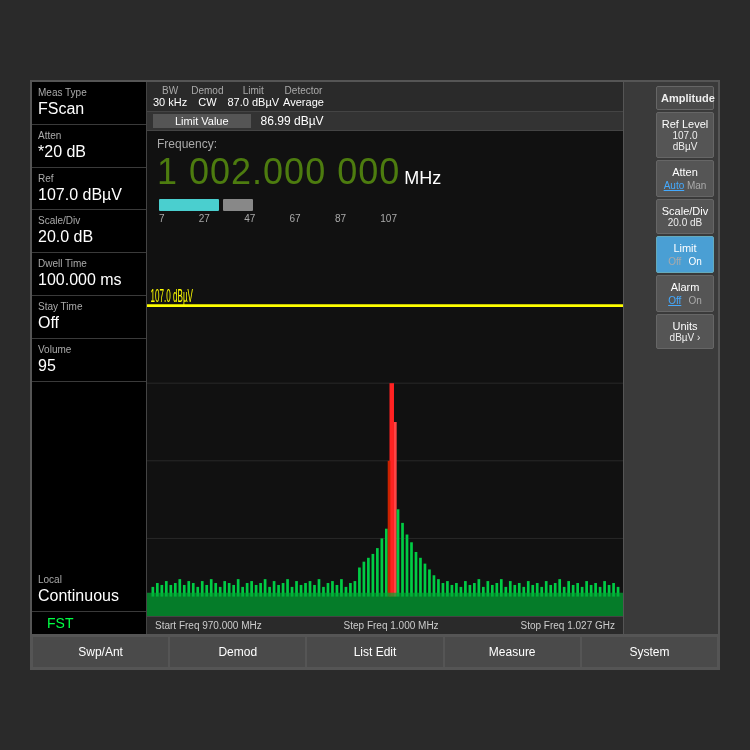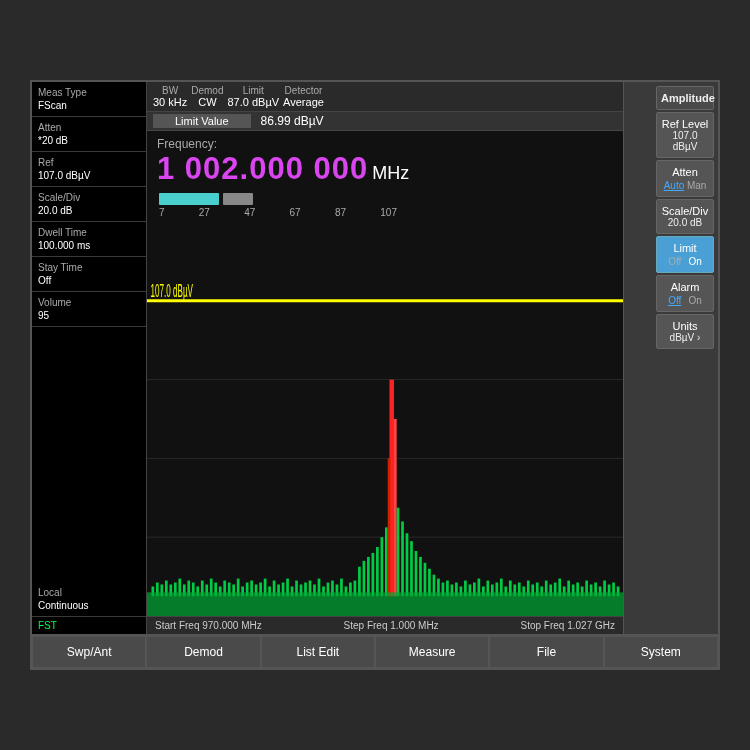--- a/index.html
+++ b/index.html
@@ -48,22 +48,22 @@
       flex-direction: column;
       font-size: 11px;
       color: #ccc;
     }
     .left-item {
       padding: 4px 6px;
       border-bottom: 1px solid #3a3a3a;
       line-height: 1.3;
     }
     .left-item .label { color: #aaa; font-size: 10px; }
-    .left-item .value { color: #fff; font-size: 10px; }
-    .left-item-green { color: #00ff44; font-size: 10px; padding: 3px 6px; }
+    .left-item .value { color: #fff; font-size: 16px; }
+    .left-item-green { color: #00ff44; font-size: 14px; padding: 3px 6px; margin-left: 9px; }
     
     .center-screen {
       flex: 1;
       background: #111;
       display: flex;
       flex-direction: column;
       position: relative;
     }
     
     .info-row {
@@ -90,21 +90,21 @@
       font-size: 11px;
     }
     .limit-row .lbl { color: #fff; background: #555; padding: 1px 22px; }
     .limit-row .lval { color: #fff; font-size: 12px; }
     
     .freq-display {
       background: #111;
       padding: 6px 10px 2px 10px;
     }
     .freq-label { color: #aaa; font-size: 12px; }
-    .freq-value { color: #d946ef; font-size: 31px; font-weight: bold; letter-spacing: 1px; }
+    .freq-value { color: #4d7c0f; font-size: 36px; font-weight: normal; letter-spacing: 1px; }
     .freq-unit { color: #fff; font-size: 18px; margin-left: 4px; }
     
     .amp-display {
       position: absolute;
       right: 10px;
       top: 70px;
       text-align: right;
     }
     .amp-label { color: #aaa; font-size: 11px; }
     .amp-value { color: #fff; font-size: 20px; font-weight: bold; }
@@ -485,17 +485,16 @@
       </div>
     </div>
 
   </div>
 
   <div class="bottom-toolbar">
     <button class="toolbar-btn">Swp/Ant</button>
     <button class="toolbar-btn">Demod</button>
     <button class="toolbar-btn">List Edit</button>
     <button class="toolbar-btn">Measure</button>
-    <button class="toolbar-btn">File</button>
     <button class="toolbar-btn">System</button>
   </div>
 
 </div>
 
 </body></html>

